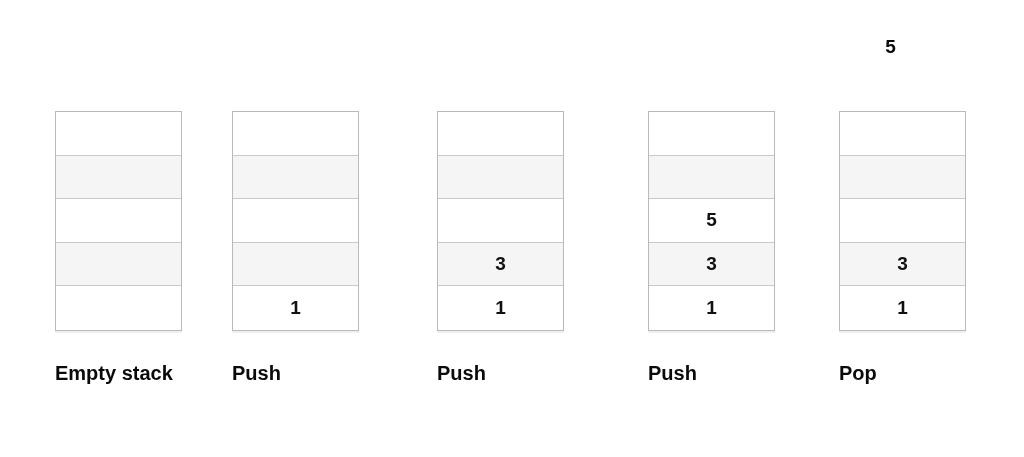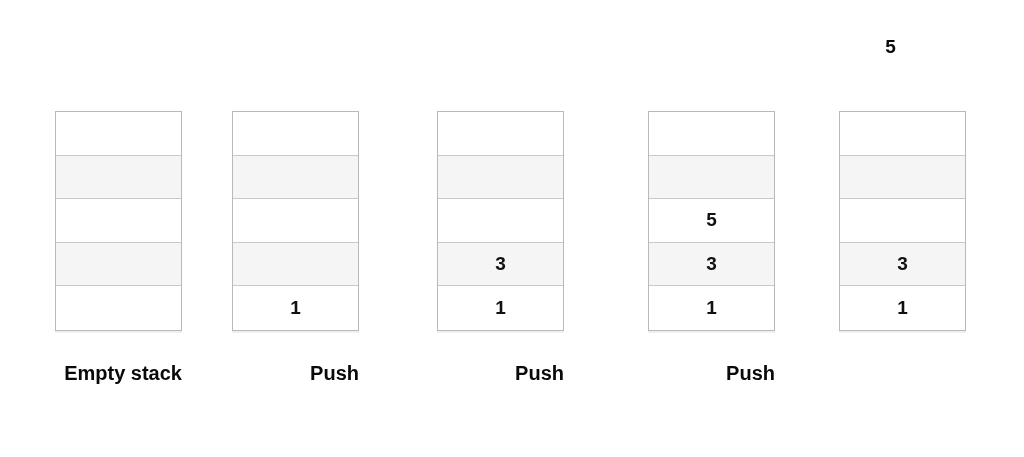--- a/index.html
+++ b/index.html
@@ -36,21 +36,21 @@
     font-weight: bold;
     color: #111111;
     background: #ffffff;
   }
   .cell:last-child { border-bottom: none; }
   .cell:nth-child(2), .cell:nth-child(4) { background: #f5f5f5; }
   .stack-label {
     position: absolute;
     top: 362px;
     width: 127px;
-    text-align: right;
+    text-align: left;
     font-size: 20px;
     font-weight: bold;
     color: #0a0a0a;
     white-space: nowrap;
   }
   .floating-value {
     position: absolute;
     top: 36px;
     left: 827px;
     width: 127px;
@@ -108,14 +108,15 @@
   </div>
   <div class="stack-label s4">Push</div>
 
   <div class="stack s5">
     <div class="cell"></div>
     <div class="cell"></div>
     <div class="cell"></div>
     <div class="cell">3</div>
     <div class="cell">1</div>
   </div>
+  <div class="stack-label s5">Pop</div>
 
 </div>
 
 </body></html>

